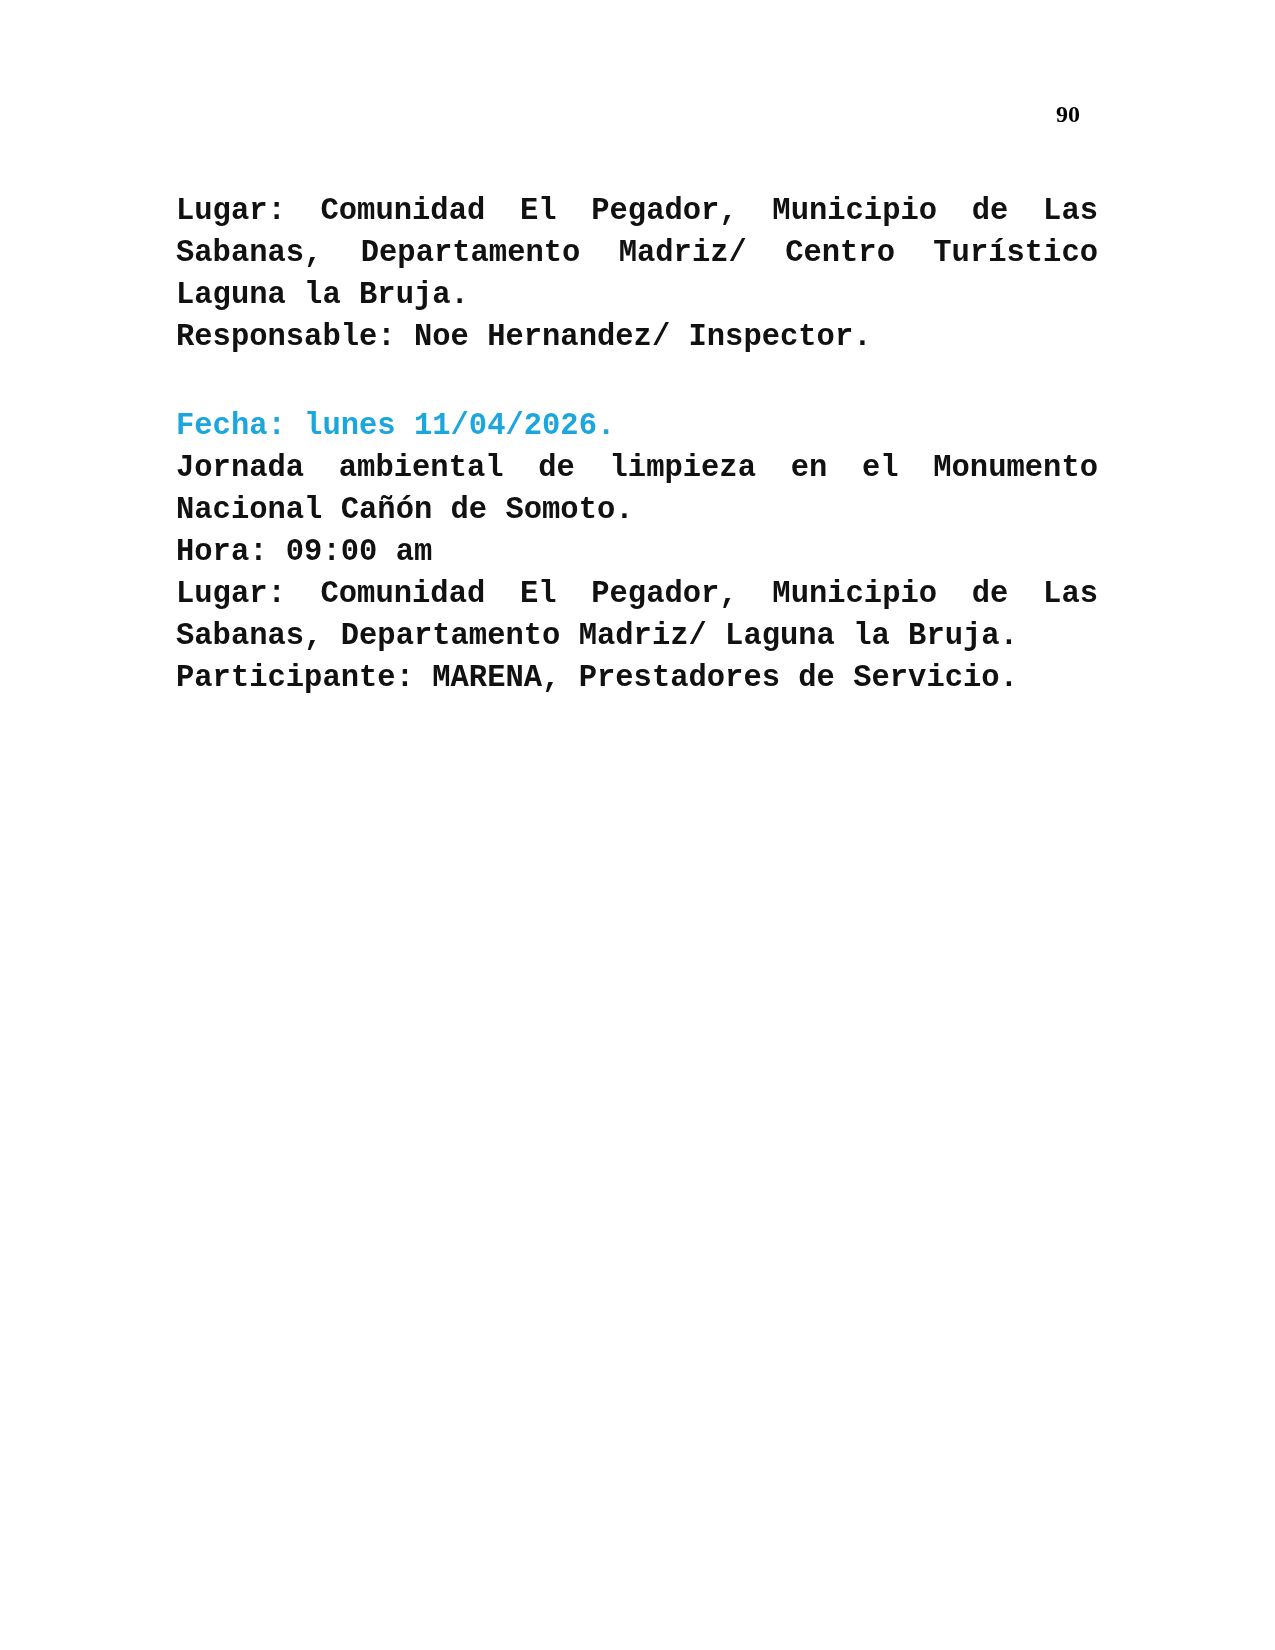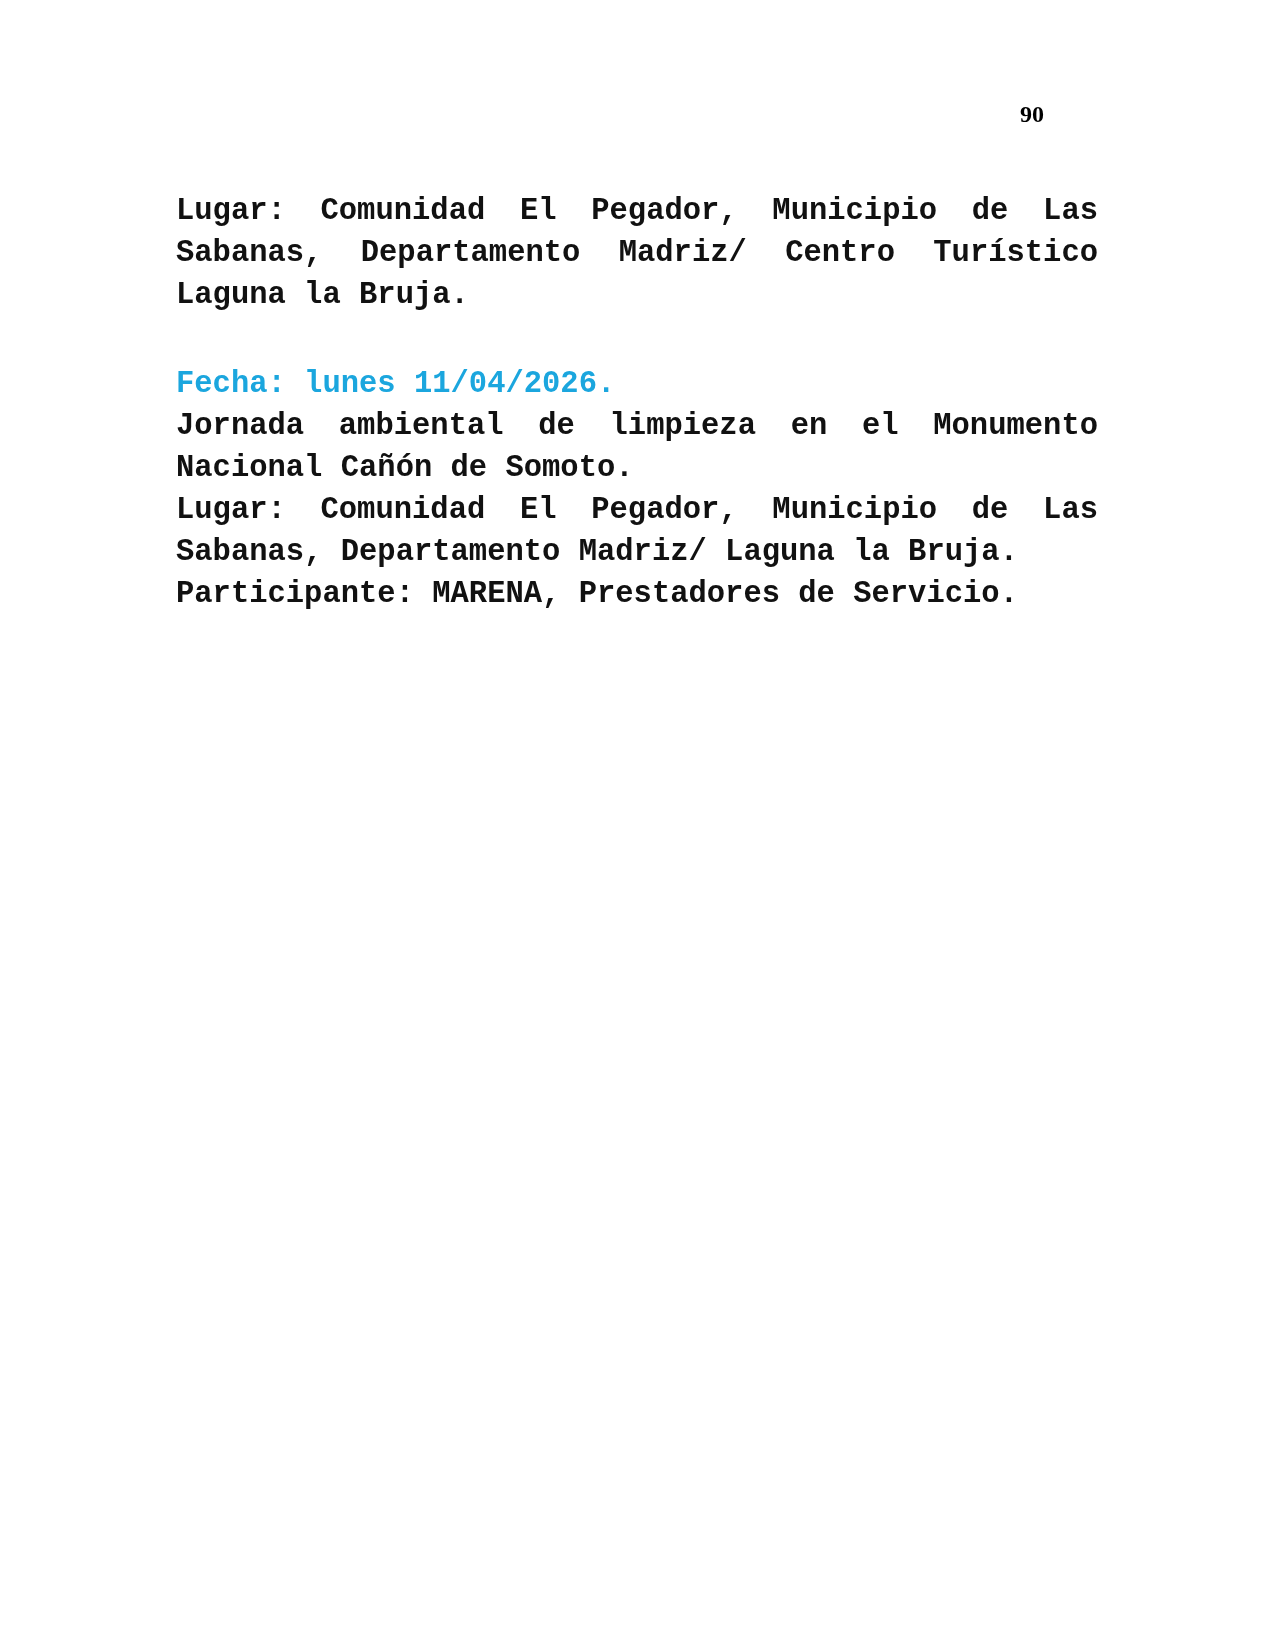--- a/index.html
+++ b/index.html
@@ -11,21 +11,21 @@
       width: 1275px;
       height: 1650px;
       position: relative;
       overflow: hidden;
     }
     .page-number {
       position: absolute;
       top: 100px;
       left: 1020px;
       width: 60px;
-      text-align: left;
+      text-align: right;
       font-family: "Liberation Serif", serif;
       font-weight: bold;
       font-size: 24px;
       color: #000;
       line-height: 28px;
     }
     .content {
       position: absolute;
       left: 176px;
       top: 190px;
@@ -50,23 +50,25 @@
     }
   </style>
 </head>
 <body>
 
 <div class="page-number">90</div>
 
 <div class="content">
   <section>
     <p class="para">Lugar: Comunidad El Pegador, Municipio de Las Sabanas, Departamento Madriz/ Centro Turístico Laguna la Bruja.</p>
+    <p class="para">Responsable: Noe Hernandez/ Inspector.</p>
   </section>
 
   <div class="gap"></div>
 
   <section>
     <p class="date-heading">Fecha: lunes 11/04/2026.</p>
     <p class="para">Jornada ambiental de limpieza en el Monumento Nacional Cañón de Somoto.</p>
+    <p class="para">Hora: 09:00 am</p>
     <p class="para">Lugar: Comunidad El Pegador, Municipio de Las Sabanas, Departamento Madriz/ Laguna la Bruja.</p>
     <p class="para">Participante: MARENA, Prestadores de Servicio.</p>
   </section>
 </div>
 
 </body></html>

